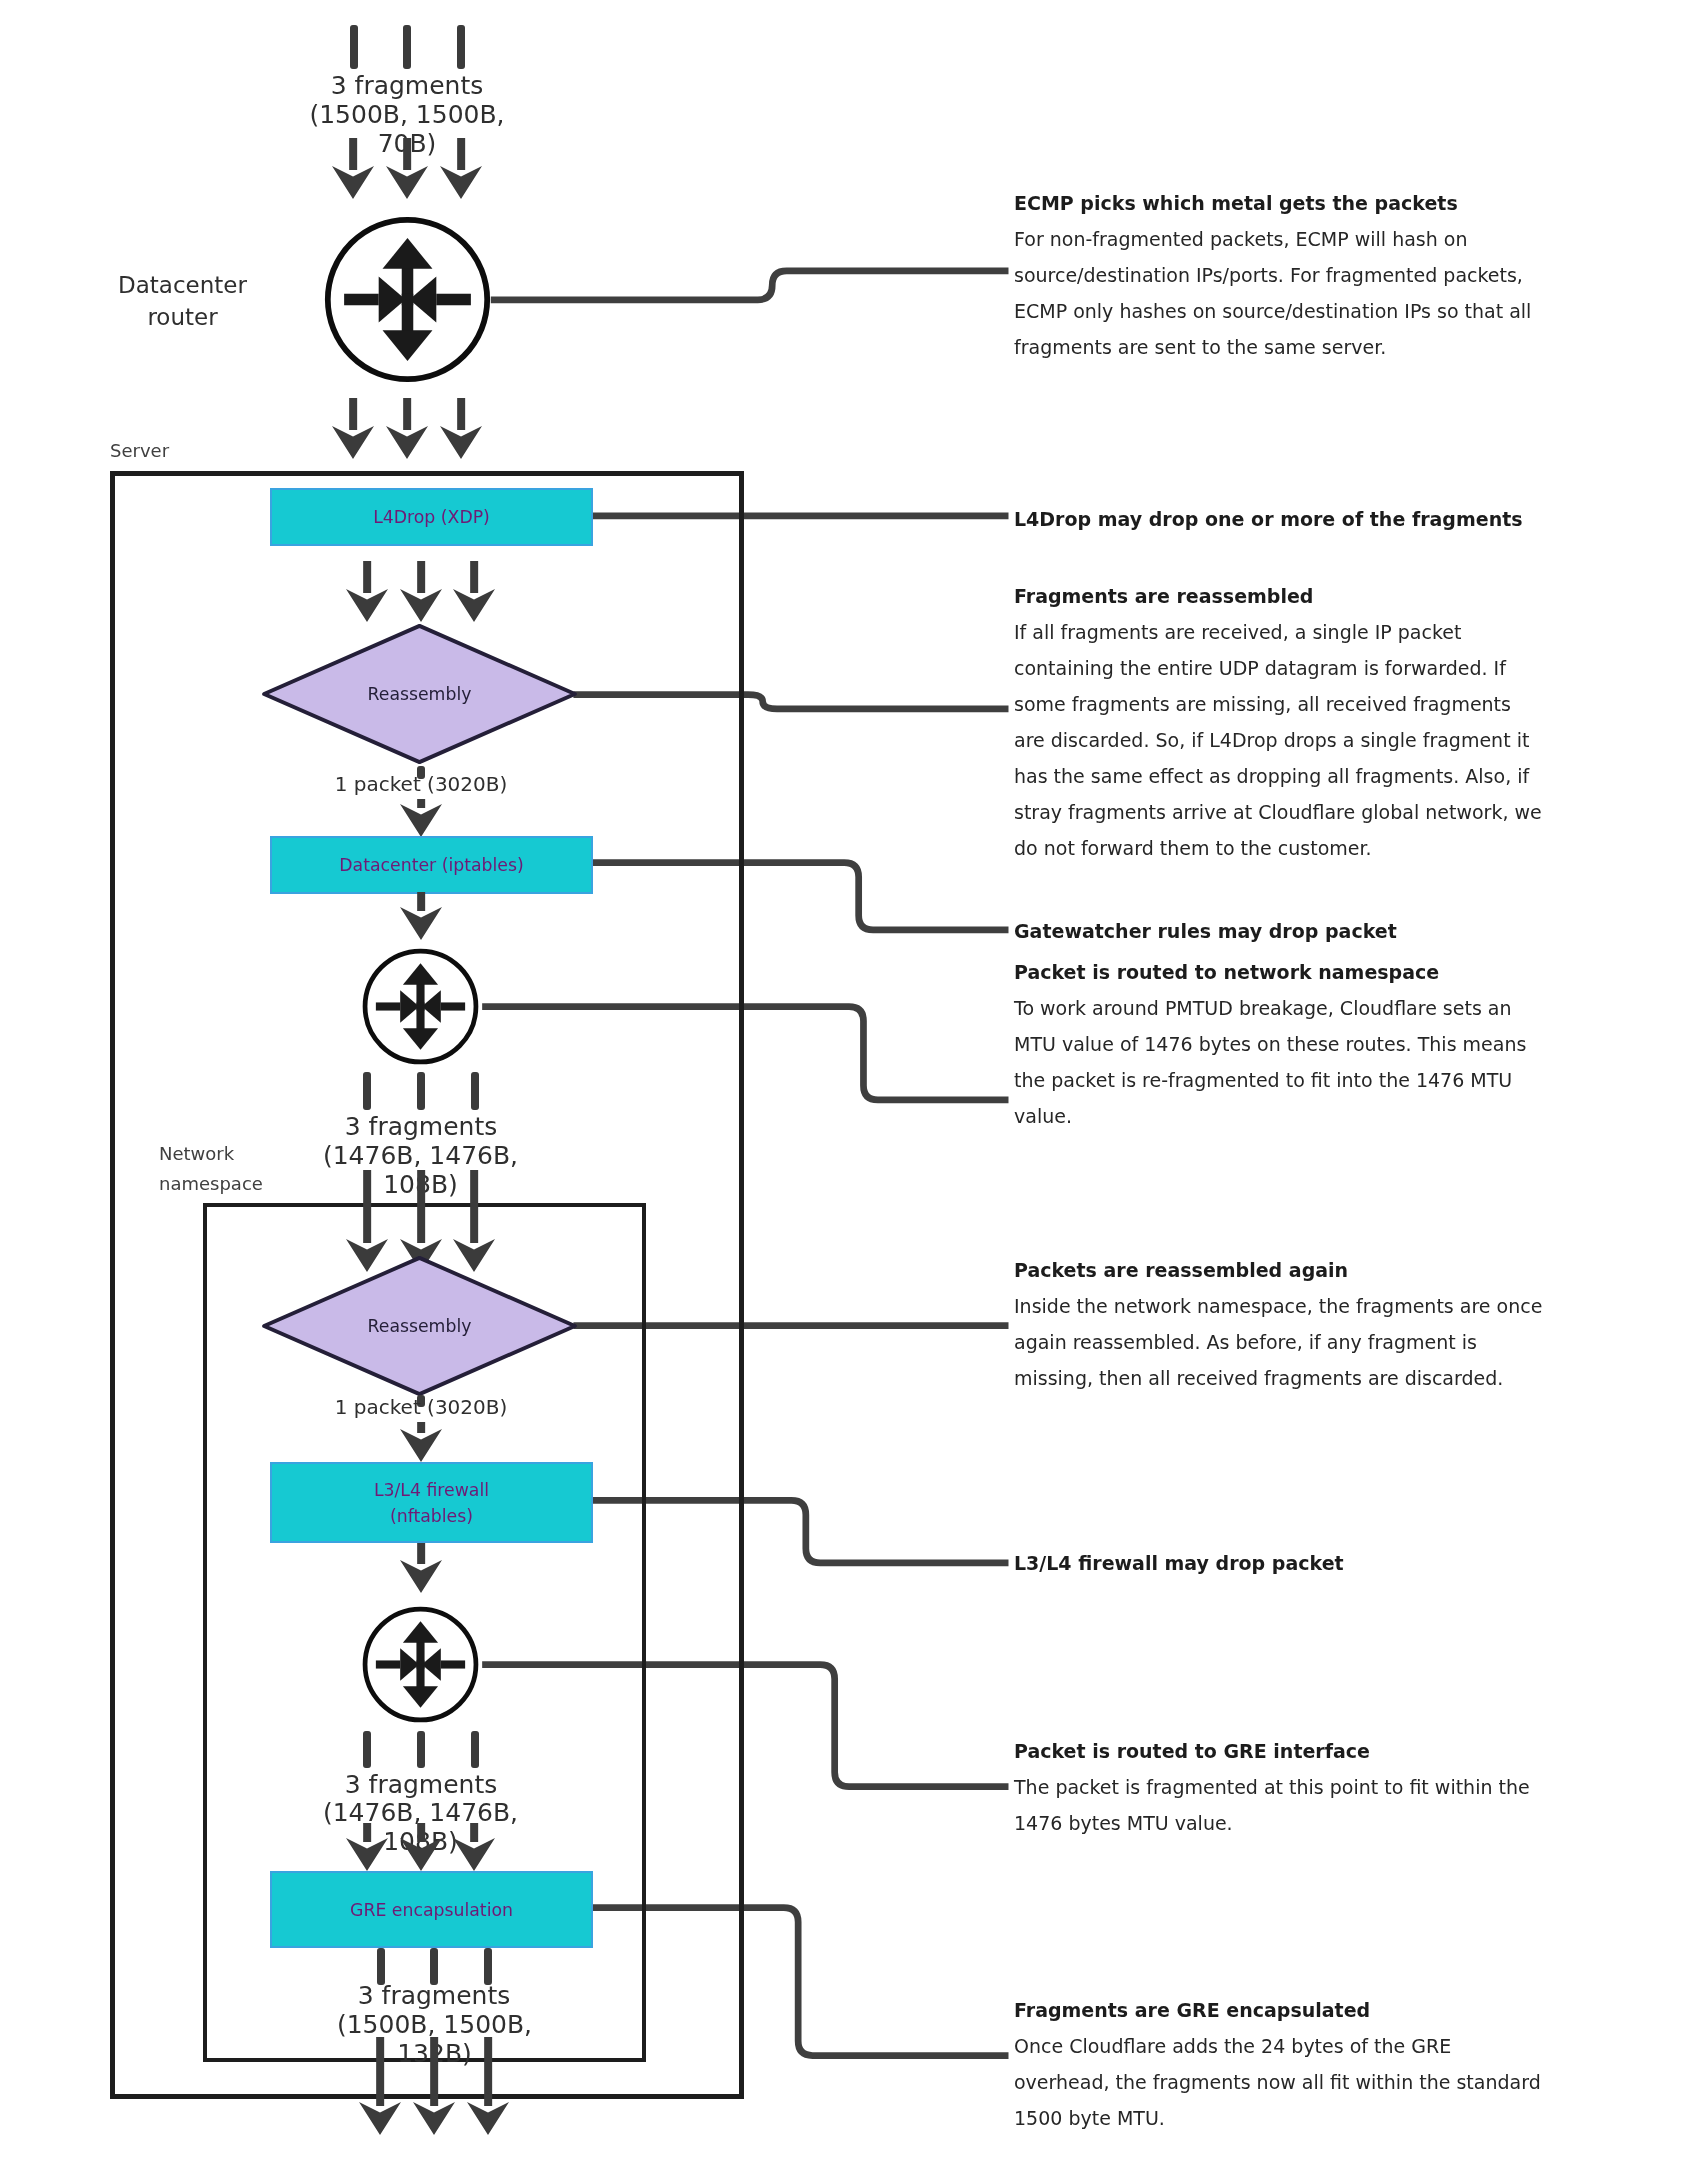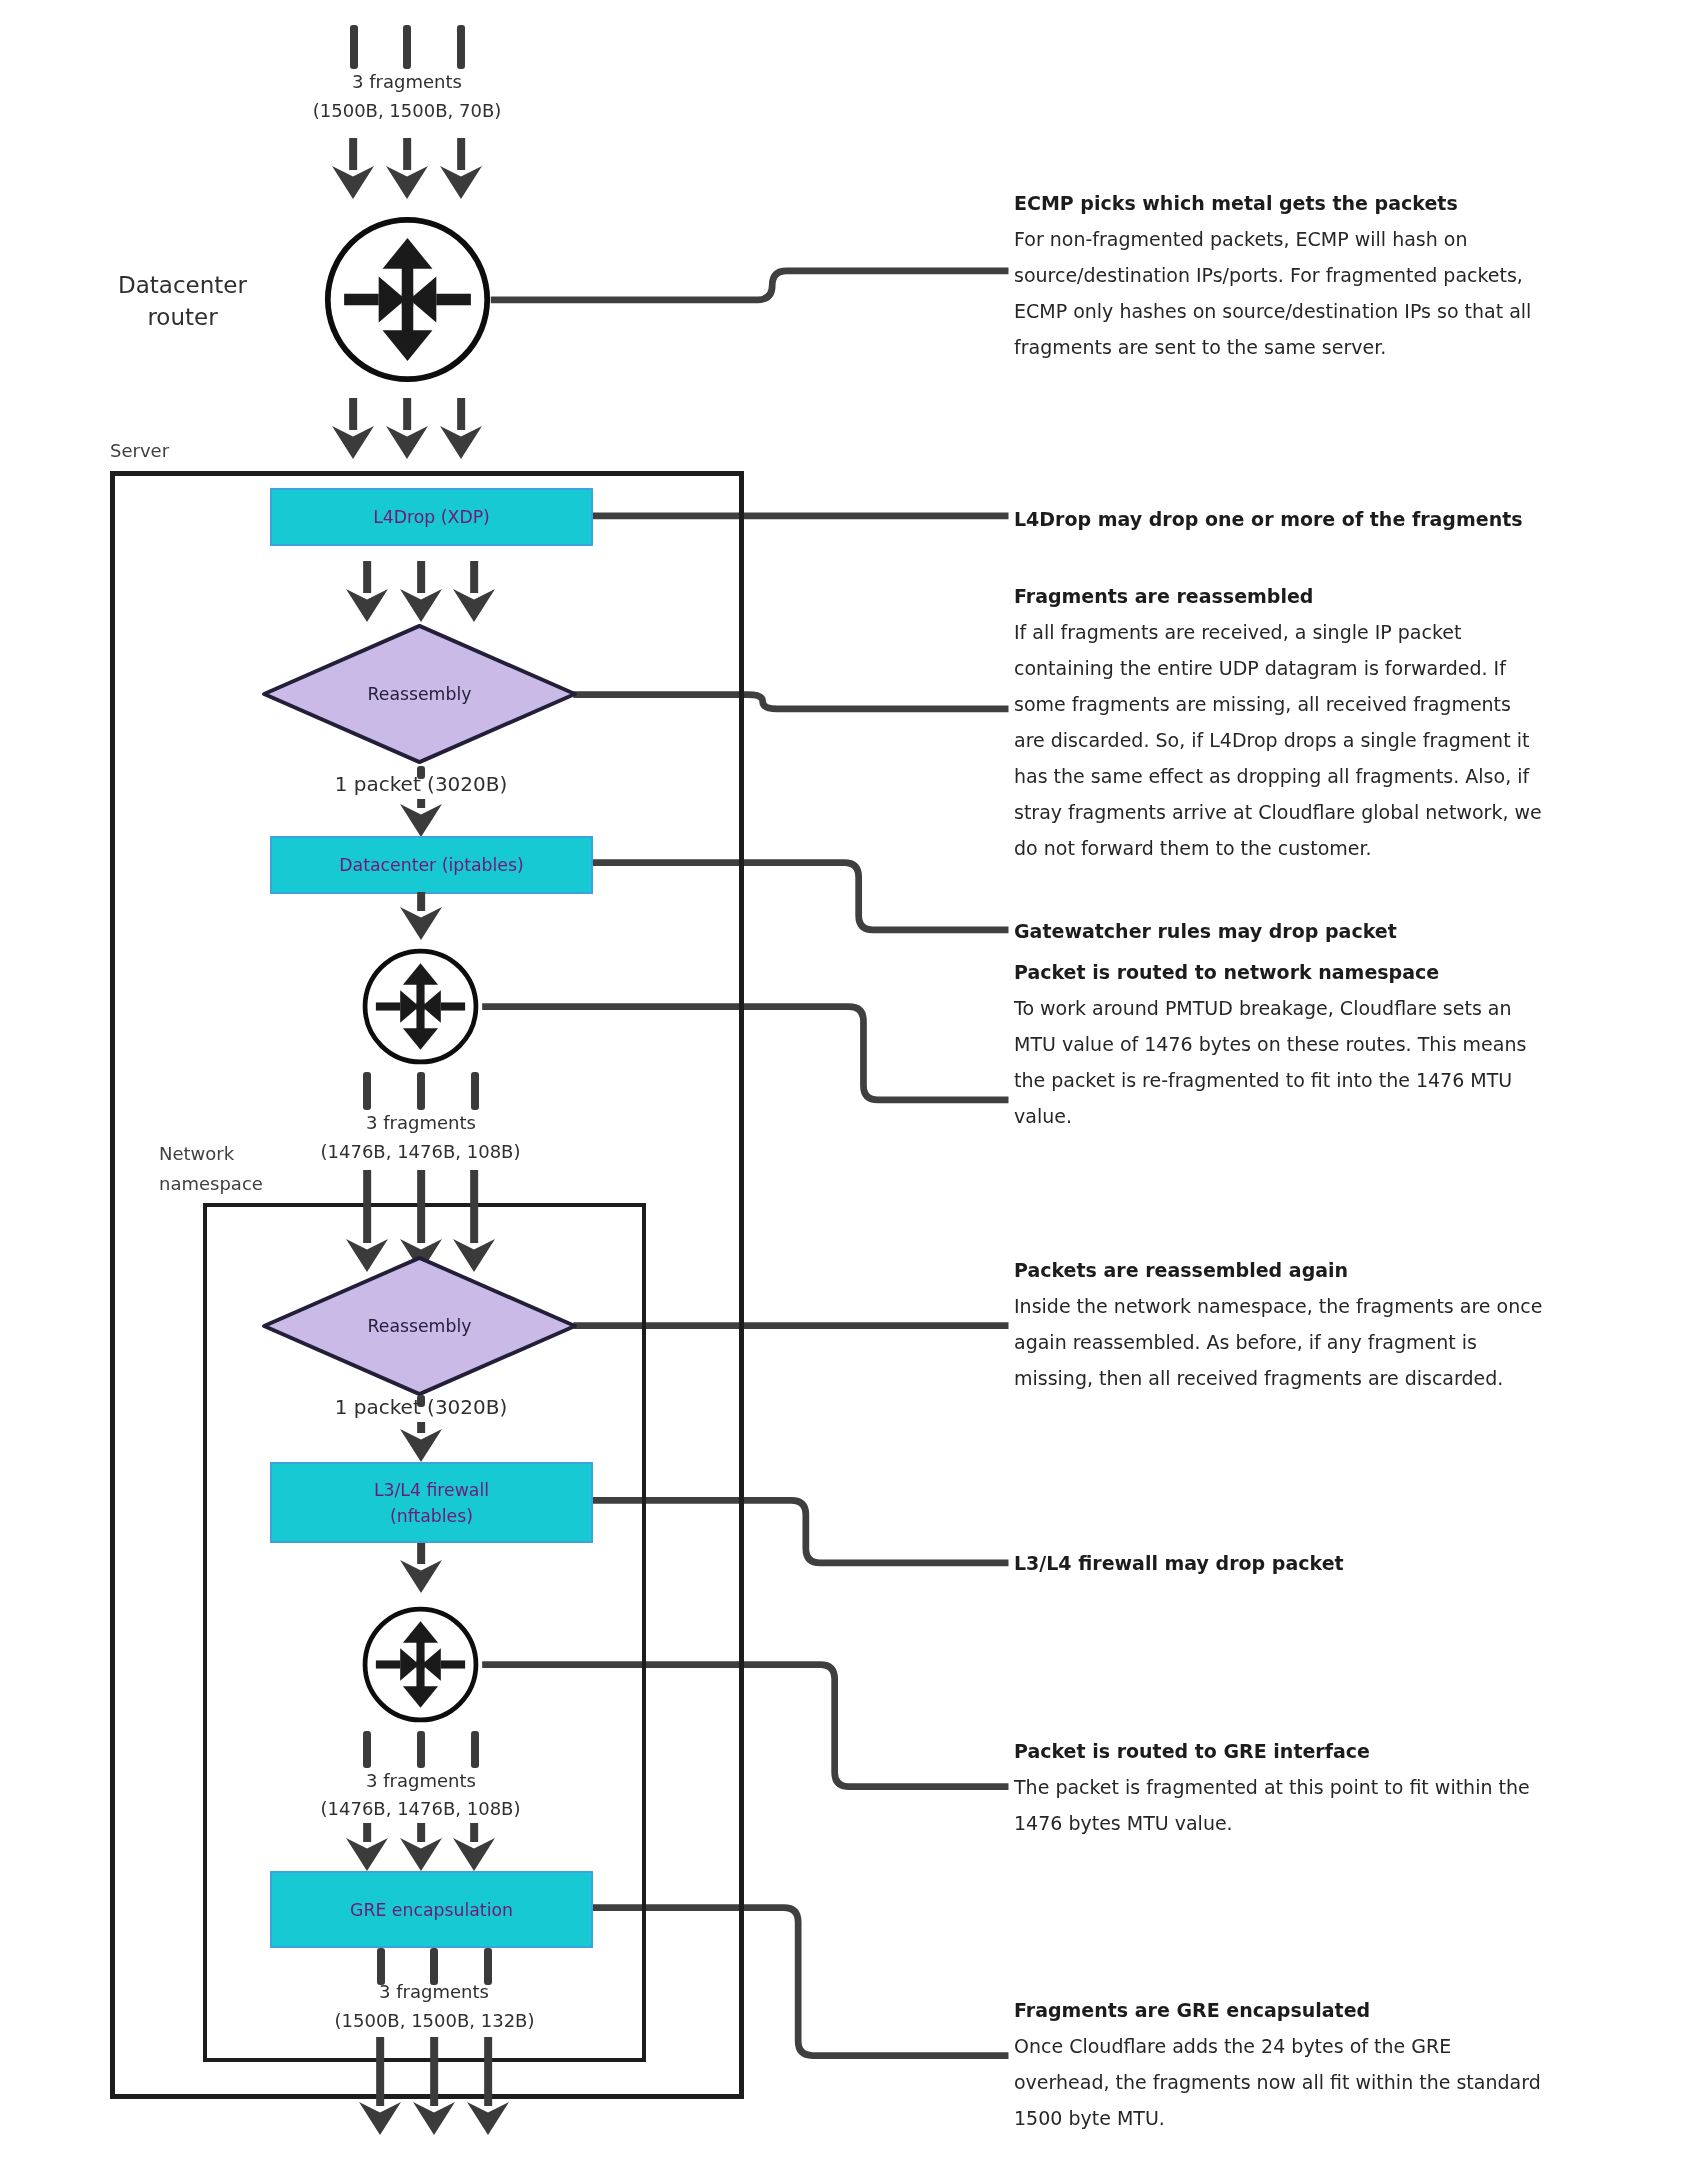--- a/index.html
+++ b/index.html
@@ -23,21 +23,21 @@
 
   
   .vstub{position:absolute;width:7.7px;background:#3b3b3b;border-radius:2.9px;}
   .arrow-down{position:absolute;}
   .arrow-down::before{content:"";position:absolute;left:50%;transform:translateX(-50%);
            top:0;bottom:29px;width:7.7px;background:#3b3b3b;}
   .arrow-down::after{content:"";position:absolute;left:0;right:0;bottom:0;height:33px;background:#3b3b3b;
            clip-path:polygon(0 0,50% 100%,100% 0,50% 32%);}
 
   
-  .flowtext{position:absolute;font-size:18px;color:#2f2f2f;text-align:center;}
+  .flowtext{position:absolute;font-size:25px;color:#2f2f2f;text-align:center;}
   .biglabel{position:absolute;font-size:23px;line-height:32px;color:#2f2f2f;text-align:center;}
   .boxtag{position:absolute;font-size:18px;line-height:30px;color:#404040;}
   .packet{position:absolute;font-size:20px;color:#2f2f2f;text-align:center;}
 
   
   .ann{position:absolute;left:1014px;width:672px;font-size:19px;line-height:36px;color:#262626;}
   .ann-h{font-weight:bold;color:#1c1c1c;}
 </style>
 </head>
 <body>

